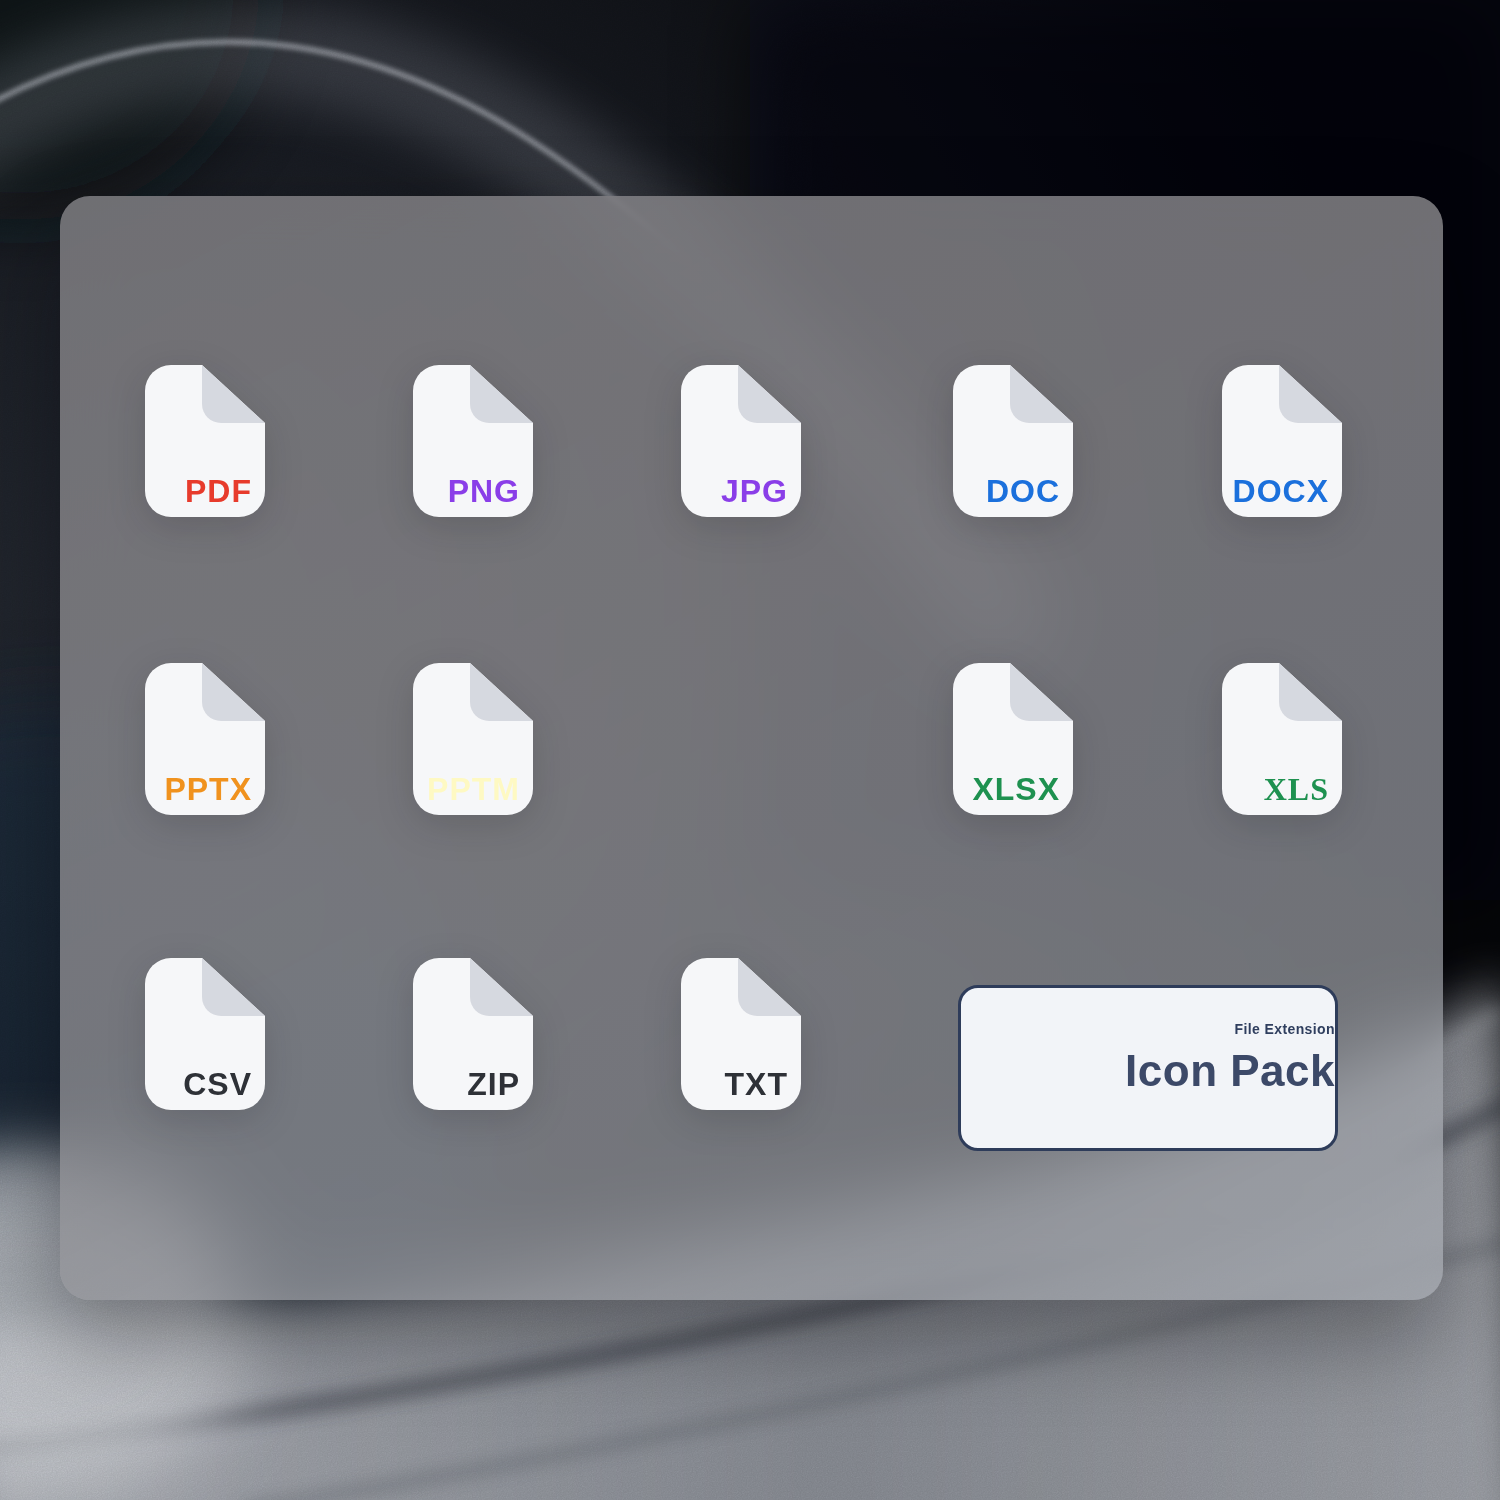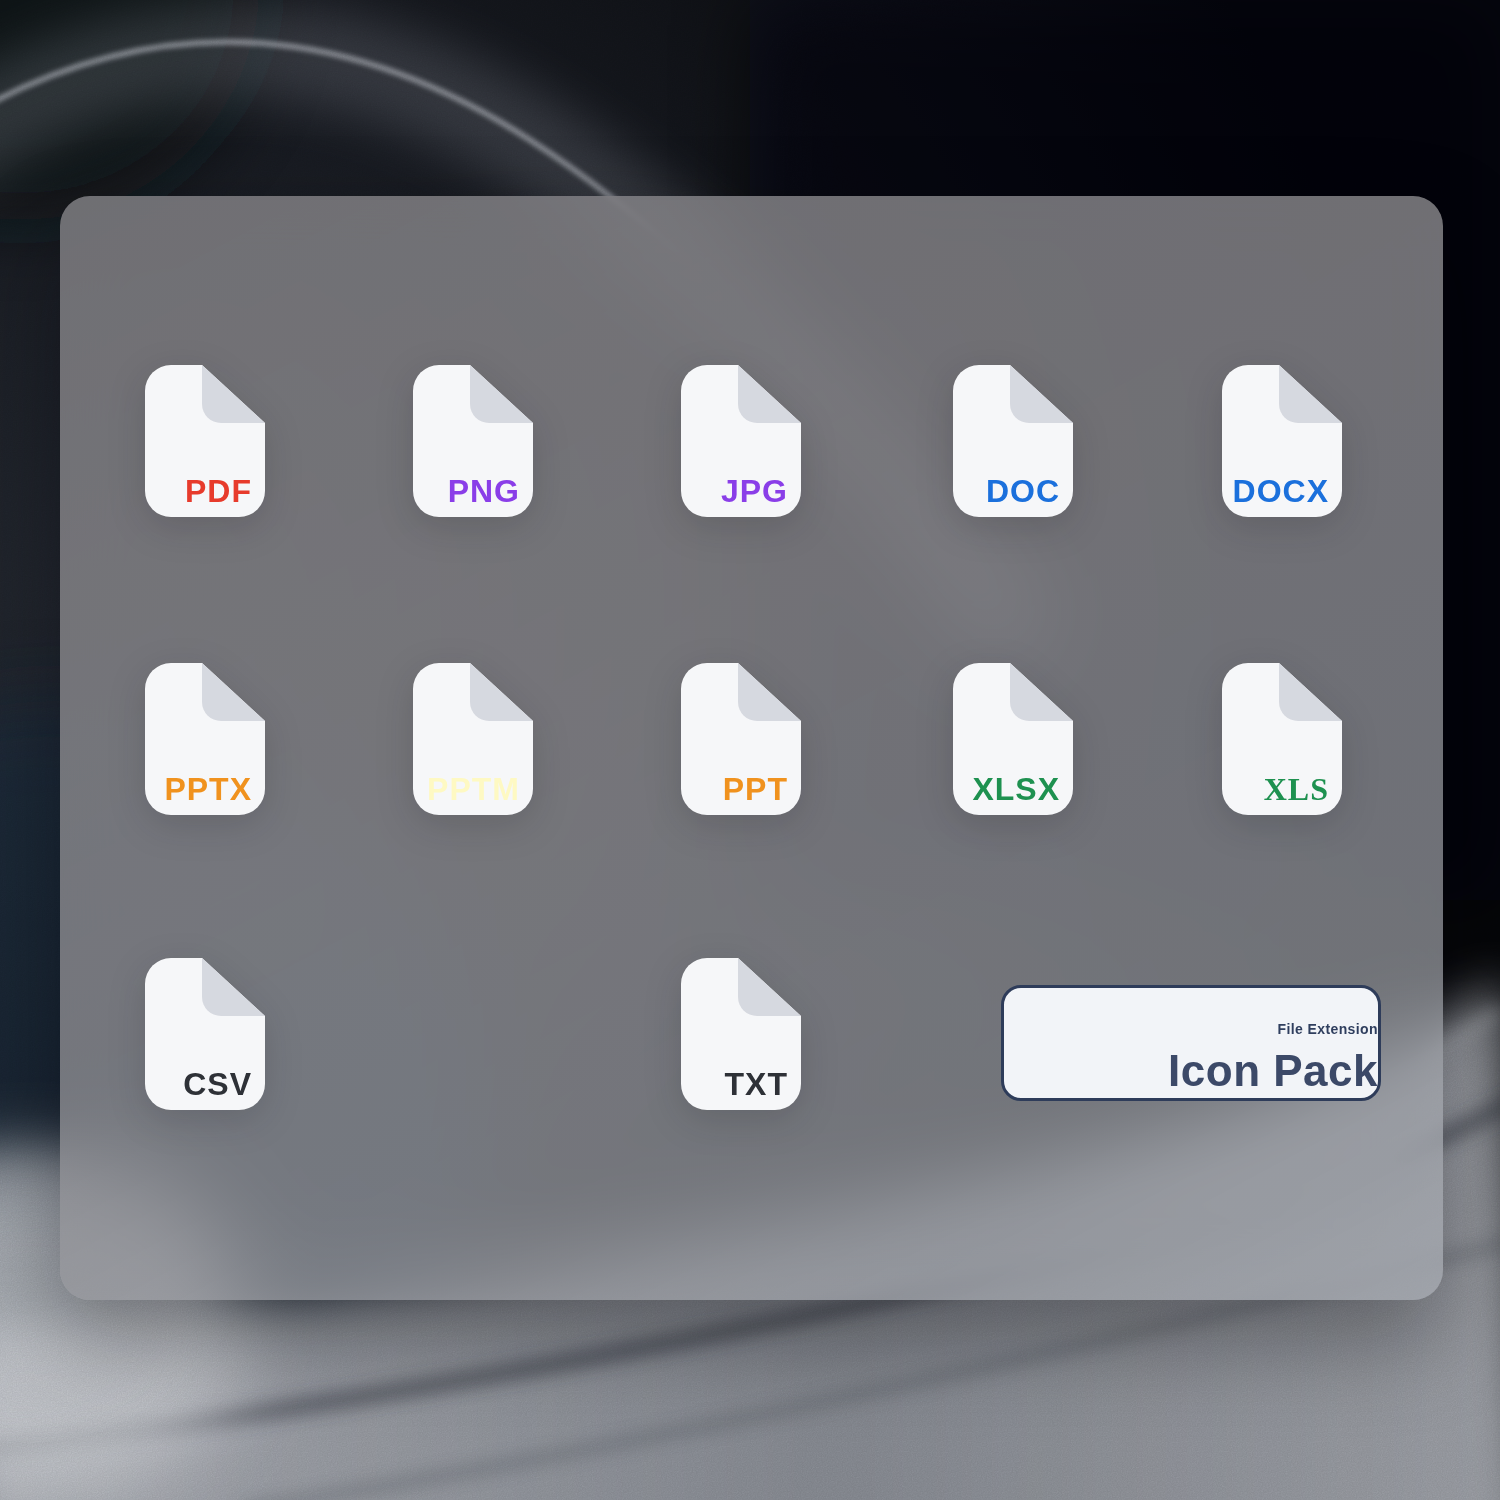--- a/index.html
+++ b/index.html
@@ -34,28 +34,27 @@
   .file-cell svg{position:absolute;inset:0;width:120px;height:152px;display:block;}
   .shape-body{fill:var(--icon-body,#F6F7F9);}
   .shape-fold{fill:var(--icon-fold,#D6D9E0);}
   .ext{
     position:absolute;right:13px;bottom:10px;
     font-size:32px;font-weight:700;letter-spacing:1px;
     line-height:1;white-space:nowrap;
   }
   
   .pack-card{
-    position:absolute;left:958px;top:985px;width:380px;height:116px;
+    position:absolute;left:958px;top:985px;width:380px;height:166px;
     box-sizing:border-box;
     background:var(--card-bg,#F2F4F8);
     border:3px solid var(--card-border,#2E3C5A);
     border-radius:20px;
     padding:33px 0 16px 32px;
     z-index:2;
-    margin-left:43px;
   }
   .pack-card .eyebrow{
     font-size:14px;font-weight:700;letter-spacing:0.4px;
     color:var(--card-eyebrow-color,#2F3E5E);
   }
   .pack-card .title{
     margin-top:9px;
     font-size:44px;font-weight:700;letter-spacing:0.5px;
     color:var(--card-title-color,#3C4968);
   }
@@ -164,44 +163,44 @@
         <use href="#file-shape"></use>
       </svg>
     <span class="ext" style="color: rgb(240, 146, 30);">PPTX</span>
   </div>
   <div class="file-cell" style="left:413px;top:663px">
     <svg viewBox="0 0 120 152">
         <use href="#file-shape"></use>
       </svg>
     <span class="ext" style="color: #fef9c3;">PPTM</span>
   </div>
-  <div class="file-cell" style="left:681px;top:663px">
-    <svg viewBox="0 0 120 152">
-        <use href="#file-shape"></use>
-      </svg>
-    <span class="ext" style="color: rgb(240, 146, 30);">PPT</span>
-  </div>
   <div class="file-cell" style="left:953px;top:663px">
     <svg viewBox="0 0 120 152">
         <use href="#file-shape"></use>
       </svg>
     <span class="ext" style="color: rgb(30, 145, 80);">XLSX</span>
   </div>
   <div class="file-cell" style="left:1222px;top:663px">
     <svg viewBox="0 0 120 152">
         <use href="#file-shape"></use>
       </svg>
     <span class="ext" style="color: rgb(30, 145, 80); font-family: Liberation Serif, serif;">XLS</span>
   </div>
 
   <div class="file-cell" style="left:145px;top:958px">
     <svg viewBox="0 0 120 152">
         <use href="#file-shape"></use>
       </svg>
     <span class="ext" style="color: rgb(46, 49, 55); margin-left: 39px;">CSV</span>
+  </div>
+  <div class="file-cell" style="left:413px;top:958px">
+    <svg viewBox="0 0 120 152">
+        <use href="#file-shape"></use>
+      </svg>
+    <span class="ext" style="color: rgb(46, 49, 55);">ZIP</span>
   </div>
   <div class="file-cell" style="left:681px;top:958px">
     <svg viewBox="0 0 120 152">
         <use href="#file-shape"></use>
       </svg>
     <span class="ext" style="color: rgb(46, 49, 55);">TXT</span>
   </div>
 
   <div class="pack-card">
     <div class="eyebrow">File Extension</div>

